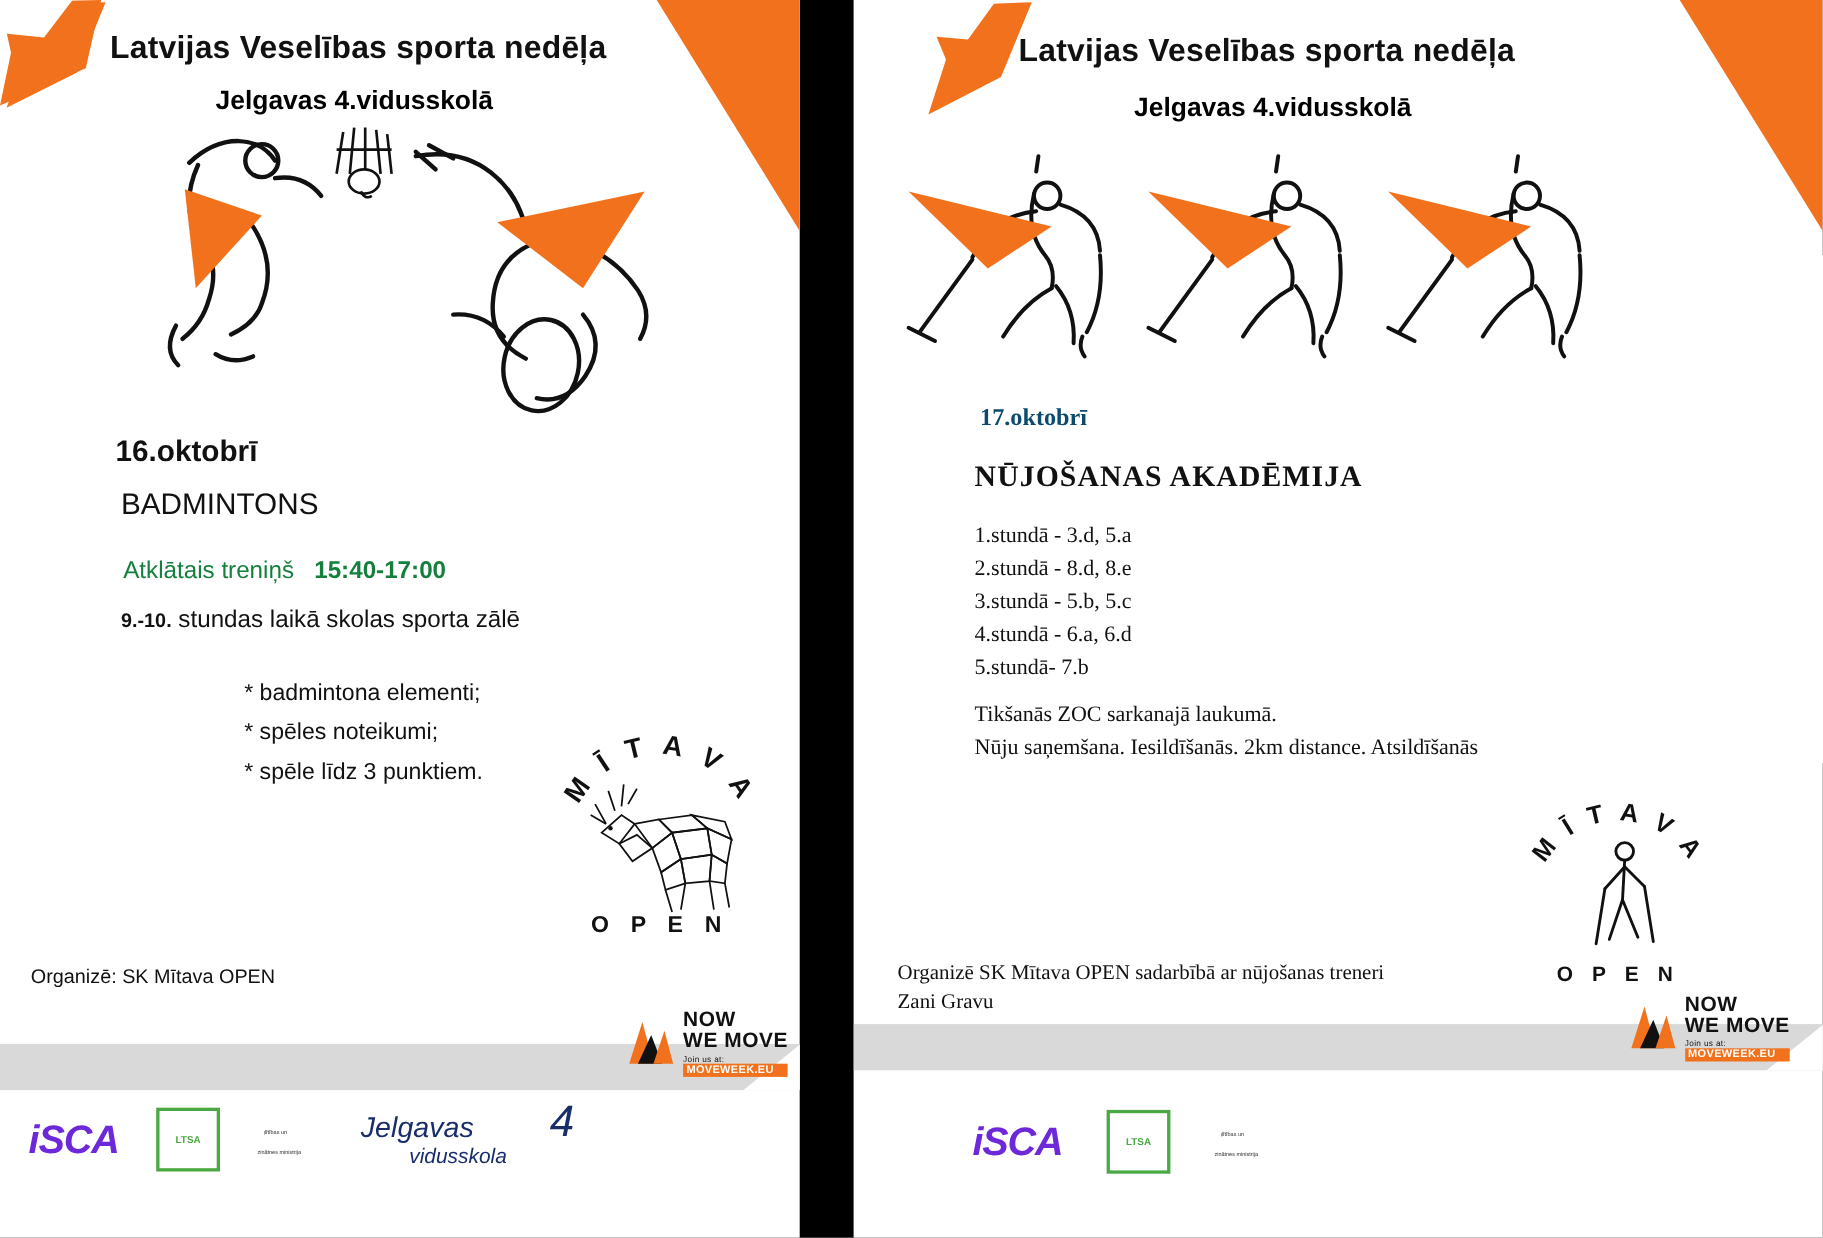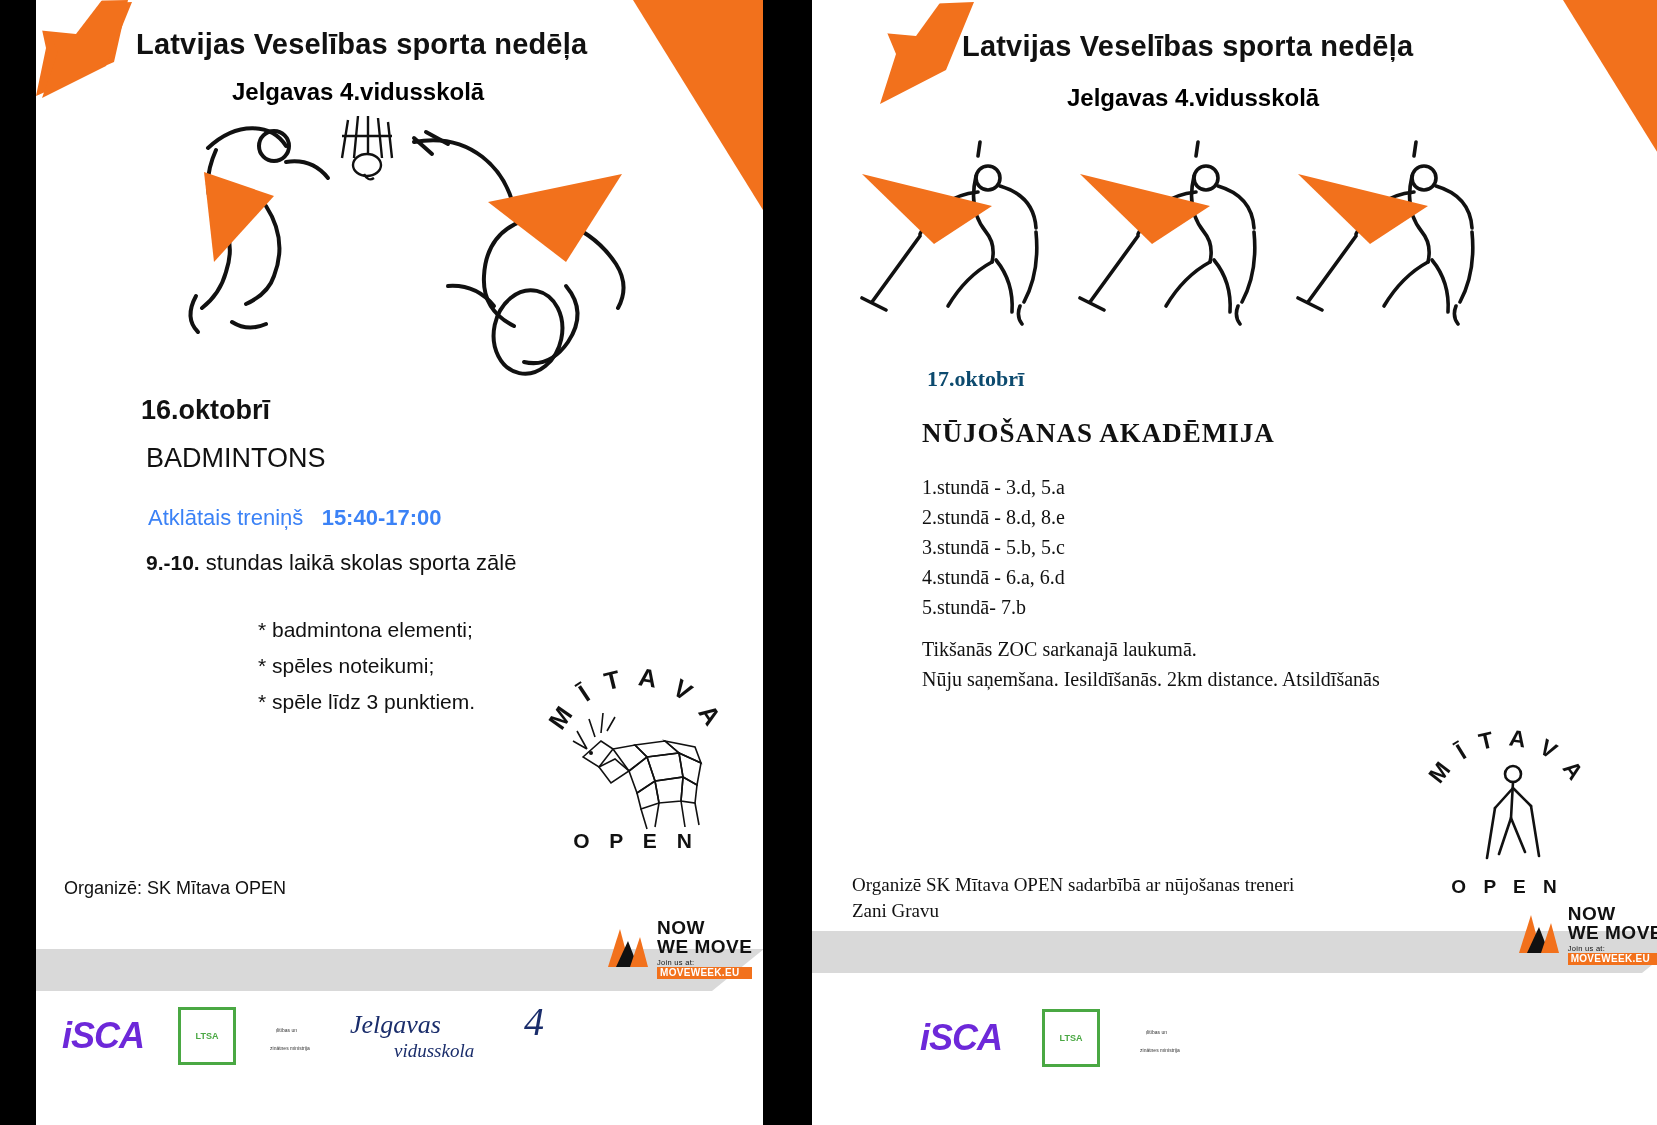--- a/index.html
+++ b/index.html
@@ -3,21 +3,21 @@
 <meta charset="utf-8">
 <style>
   html,body{margin:0;padding:0;}
   body{
     width:1657px;height:1125px;
     background:#000;
     font-family:"Liberation Sans", sans-serif;
     overflow:hidden;
     position:relative;
   }
-  .stage{position:absolute;inset:0;display:flex;padding-left:36px;}
+  .stage{position:absolute;inset:0;display:flex;}
   .poster{
     position:relative;
     background:#ffffff;
     overflow:hidden;
     flex:0 0 auto;
     height:1125px;
   }
   .poster.left{width:727px;}
   .gap{flex:0 0 auto;width:49px;background:#000;height:1125px;}
   .poster.right{width:881px;}
@@ -40,24 +40,24 @@
     letter-spacing:0.2px;
   }
   .left .head1{font-size:29px;position:absolute;left:100px;top:28px;}
   .left .head2{font-size:24px;font-weight:bold;position:absolute;left:196px;top:78px;}
   .right .head1{font-size:29px;position:absolute;left:190px;top:36px;font-weight:bold;}
   .right .head2{font-size:24px;font-weight:bold;position:absolute;left:295px;top:88px;}
 
   
   .left .date{position:absolute;left:105px;top:395px;font-size:27px;font-weight:bold;color:#111;}
   .left .sport{position:absolute;left:110px;top:443px;font-size:27px;color:#111;}
-  .left .line1{position:absolute;left:112px;top:505px;font-size:22px;color:#3b82f6;}
+  .left .line1{position:absolute;left:112px;top:505px;font-size:22px;color:#15803d;}
   .left .line1 b{font-weight:bold;}
   .left .line2{position:absolute;left:110px;top:550px;font-size:22px;color:#111;}
-  .left .line2 .num{font-weight:bold;font-size:21px;}
+  .left .line2 .num{font-weight:bold;font-size:18px;}
   .left .bullets{position:absolute;left:222px;top:612px;font-size:21px;color:#111;line-height:36px;}
   .left .org{position:absolute;left:28px;top:878px;font-size:18px;color:#111;}
 
   
   .right .date{position:absolute;left:903px;top:366px;font-size:22px;font-weight:bold;color:#0c4a6e;font-family:"Liberation Serif",serif;}
   .right .title{position:absolute;left:898px;top:418px;font-size:27px;font-weight:bold;color:#111;font-family:"Liberation Serif",serif;letter-spacing:1px;}
   .right .lessons{position:absolute;left:898px;top:472px;font-size:20px;color:#111;line-height:30px;font-family:"Liberation Serif",serif;}
   .right .meet{position:absolute;left:898px;top:634px;font-size:20px;color:#111;line-height:30px;font-family:"Liberation Serif",serif;}
   .right .org{position:absolute;left:872px;top:872px;font-size:19px;color:#111;line-height:26px;font-family:"Liberation Serif",serif;}
 
@@ -91,21 +91,21 @@
     width:12px;height:14px;background:#fff;border-radius:2px;}
   .ministry .cap{font-size:5px;color:#333;text-align:center;line-height:6px;margin-top:3px;}
 
   
   .mitava{position:absolute;width:190px;height:220px;}
   .mitava .arc{position:absolute;left:0;top:0;width:190px;height:190px;}
   .mitava .open{position:absolute;bottom:2px;left:0;width:190px;text-align:center;
     font-size:21px;font-weight:bold;letter-spacing:7px;color:#111;}
 
   
-  .school{position:absolute;font-family:Liberation Serif, serif;font-style:italic;color:#1a2d6b;}
+  .school{position:absolute;font-family:Liberation Sans, sans-serif;font-style:italic;color:#1a2d6b;margin-left:14px;}
   .school .l1{font-size:26px;}
   .school .l2{font-size:19px;margin-left:44px;margin-top:-6px;}
   .school .big4{position:absolute;right:6px;top:-12px;font-size:40px;}
 </style>
 </head>
 <body>
 
 <div class="stage">
 
   <div class="poster left">

